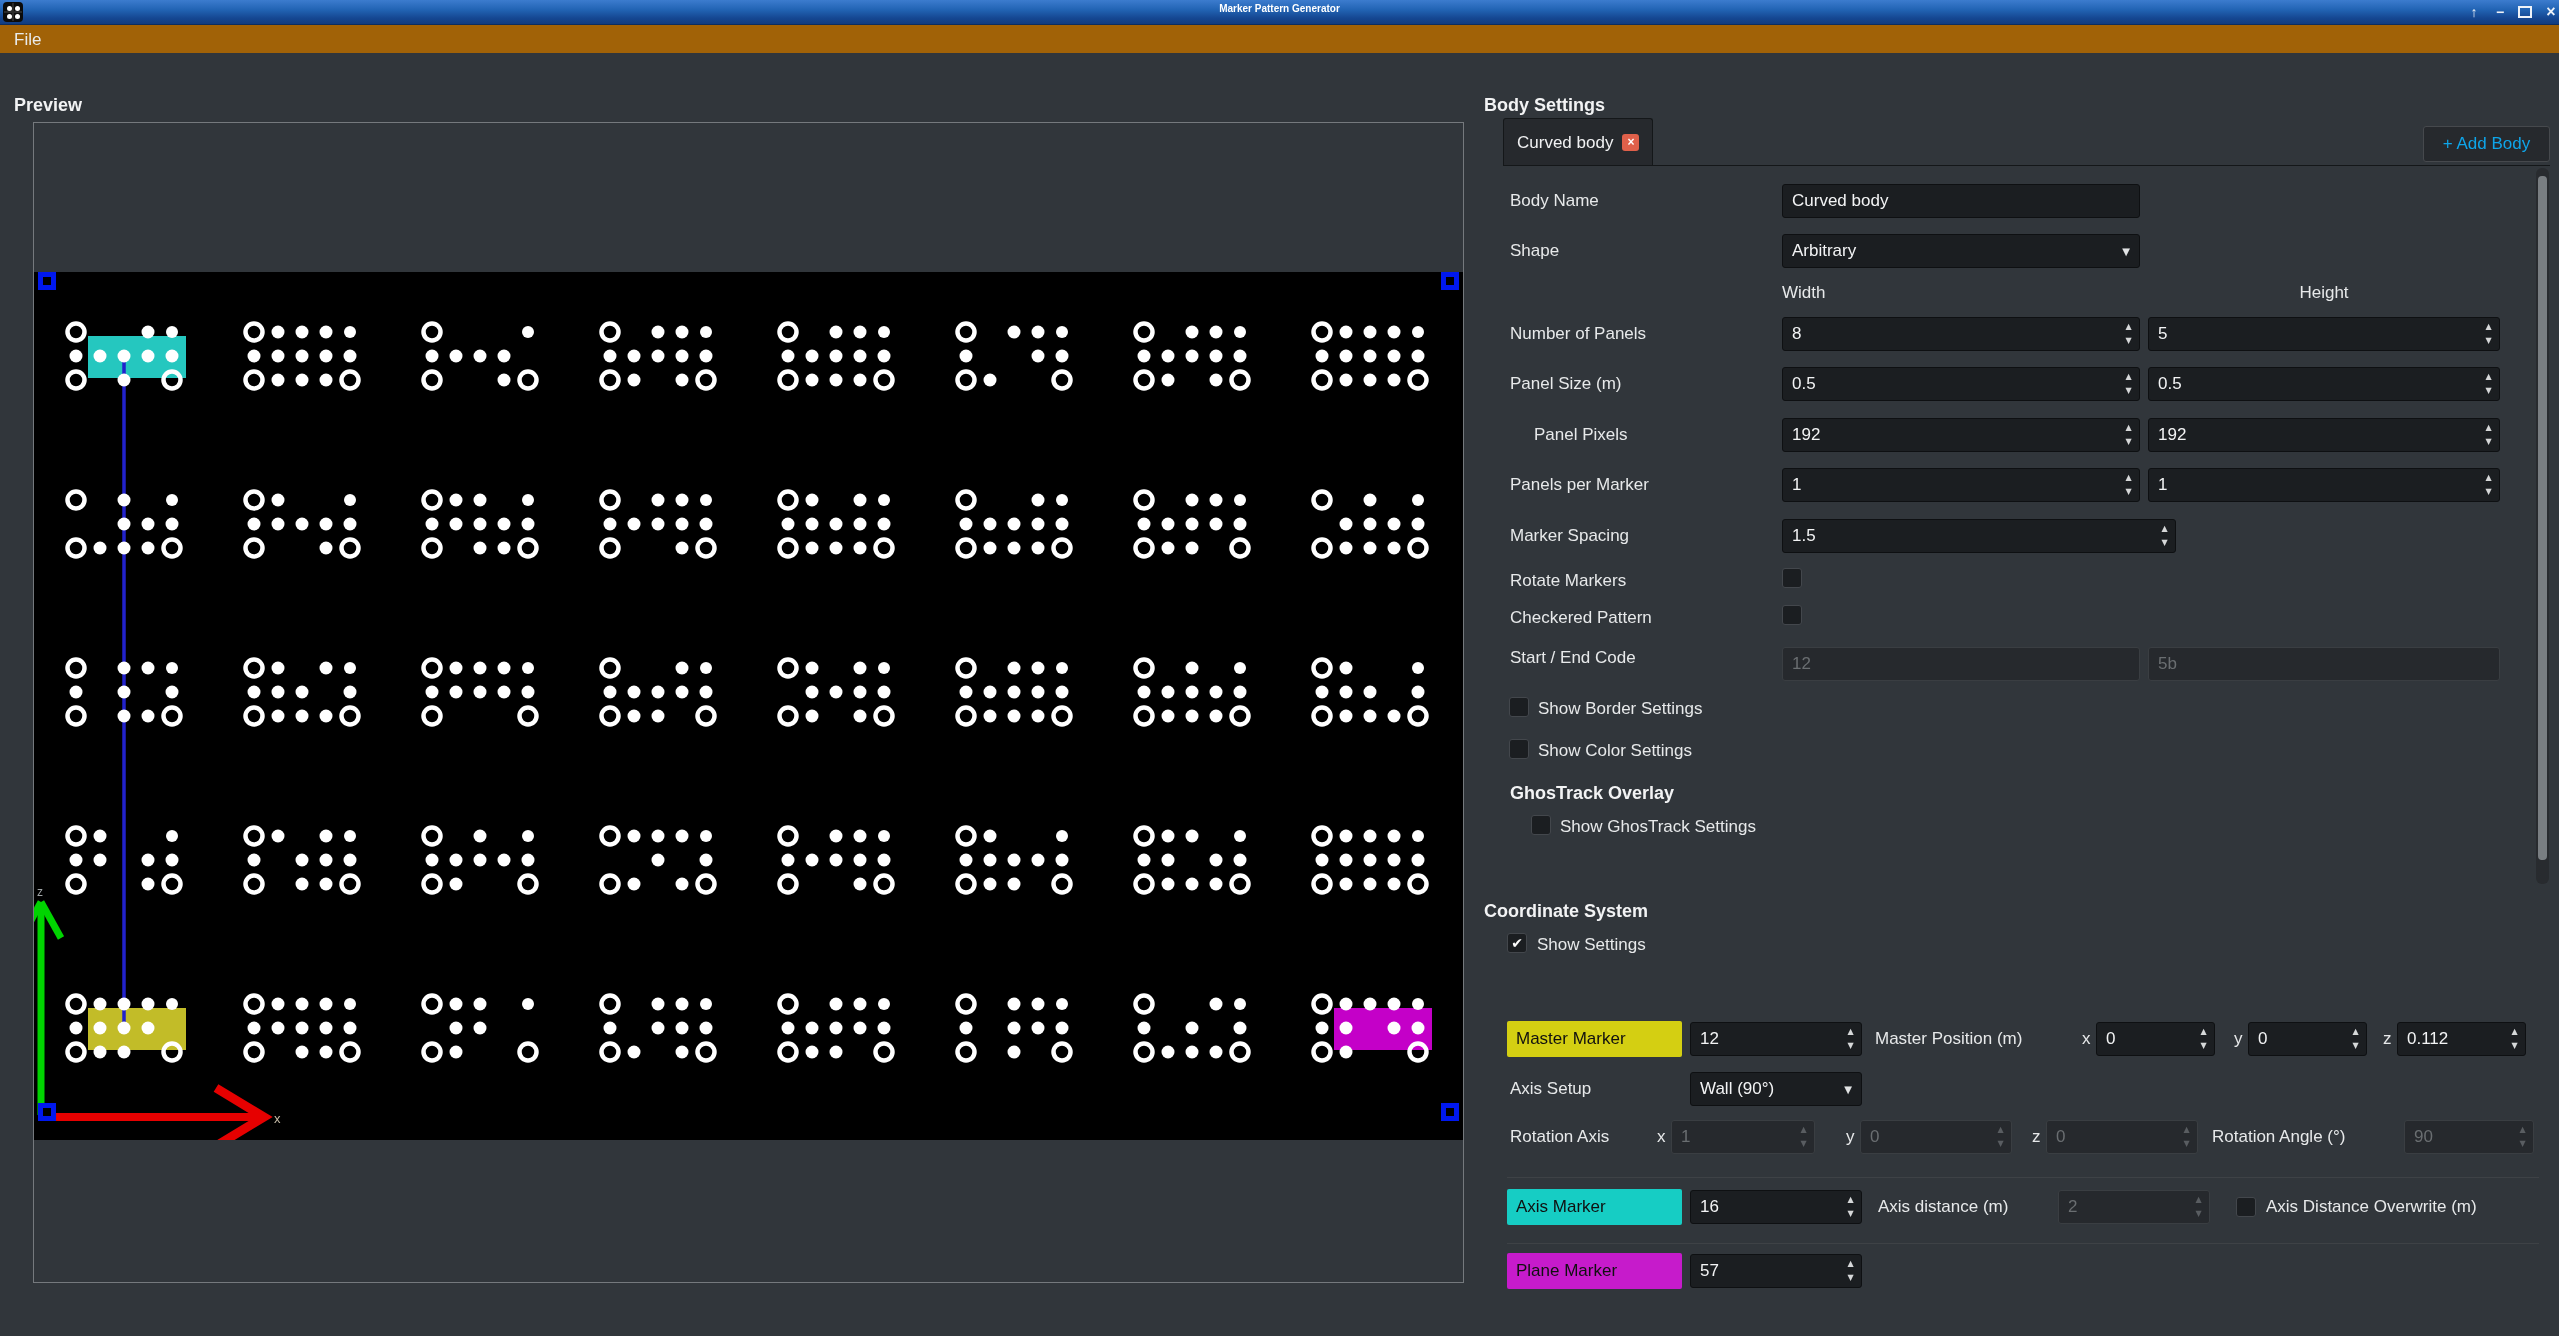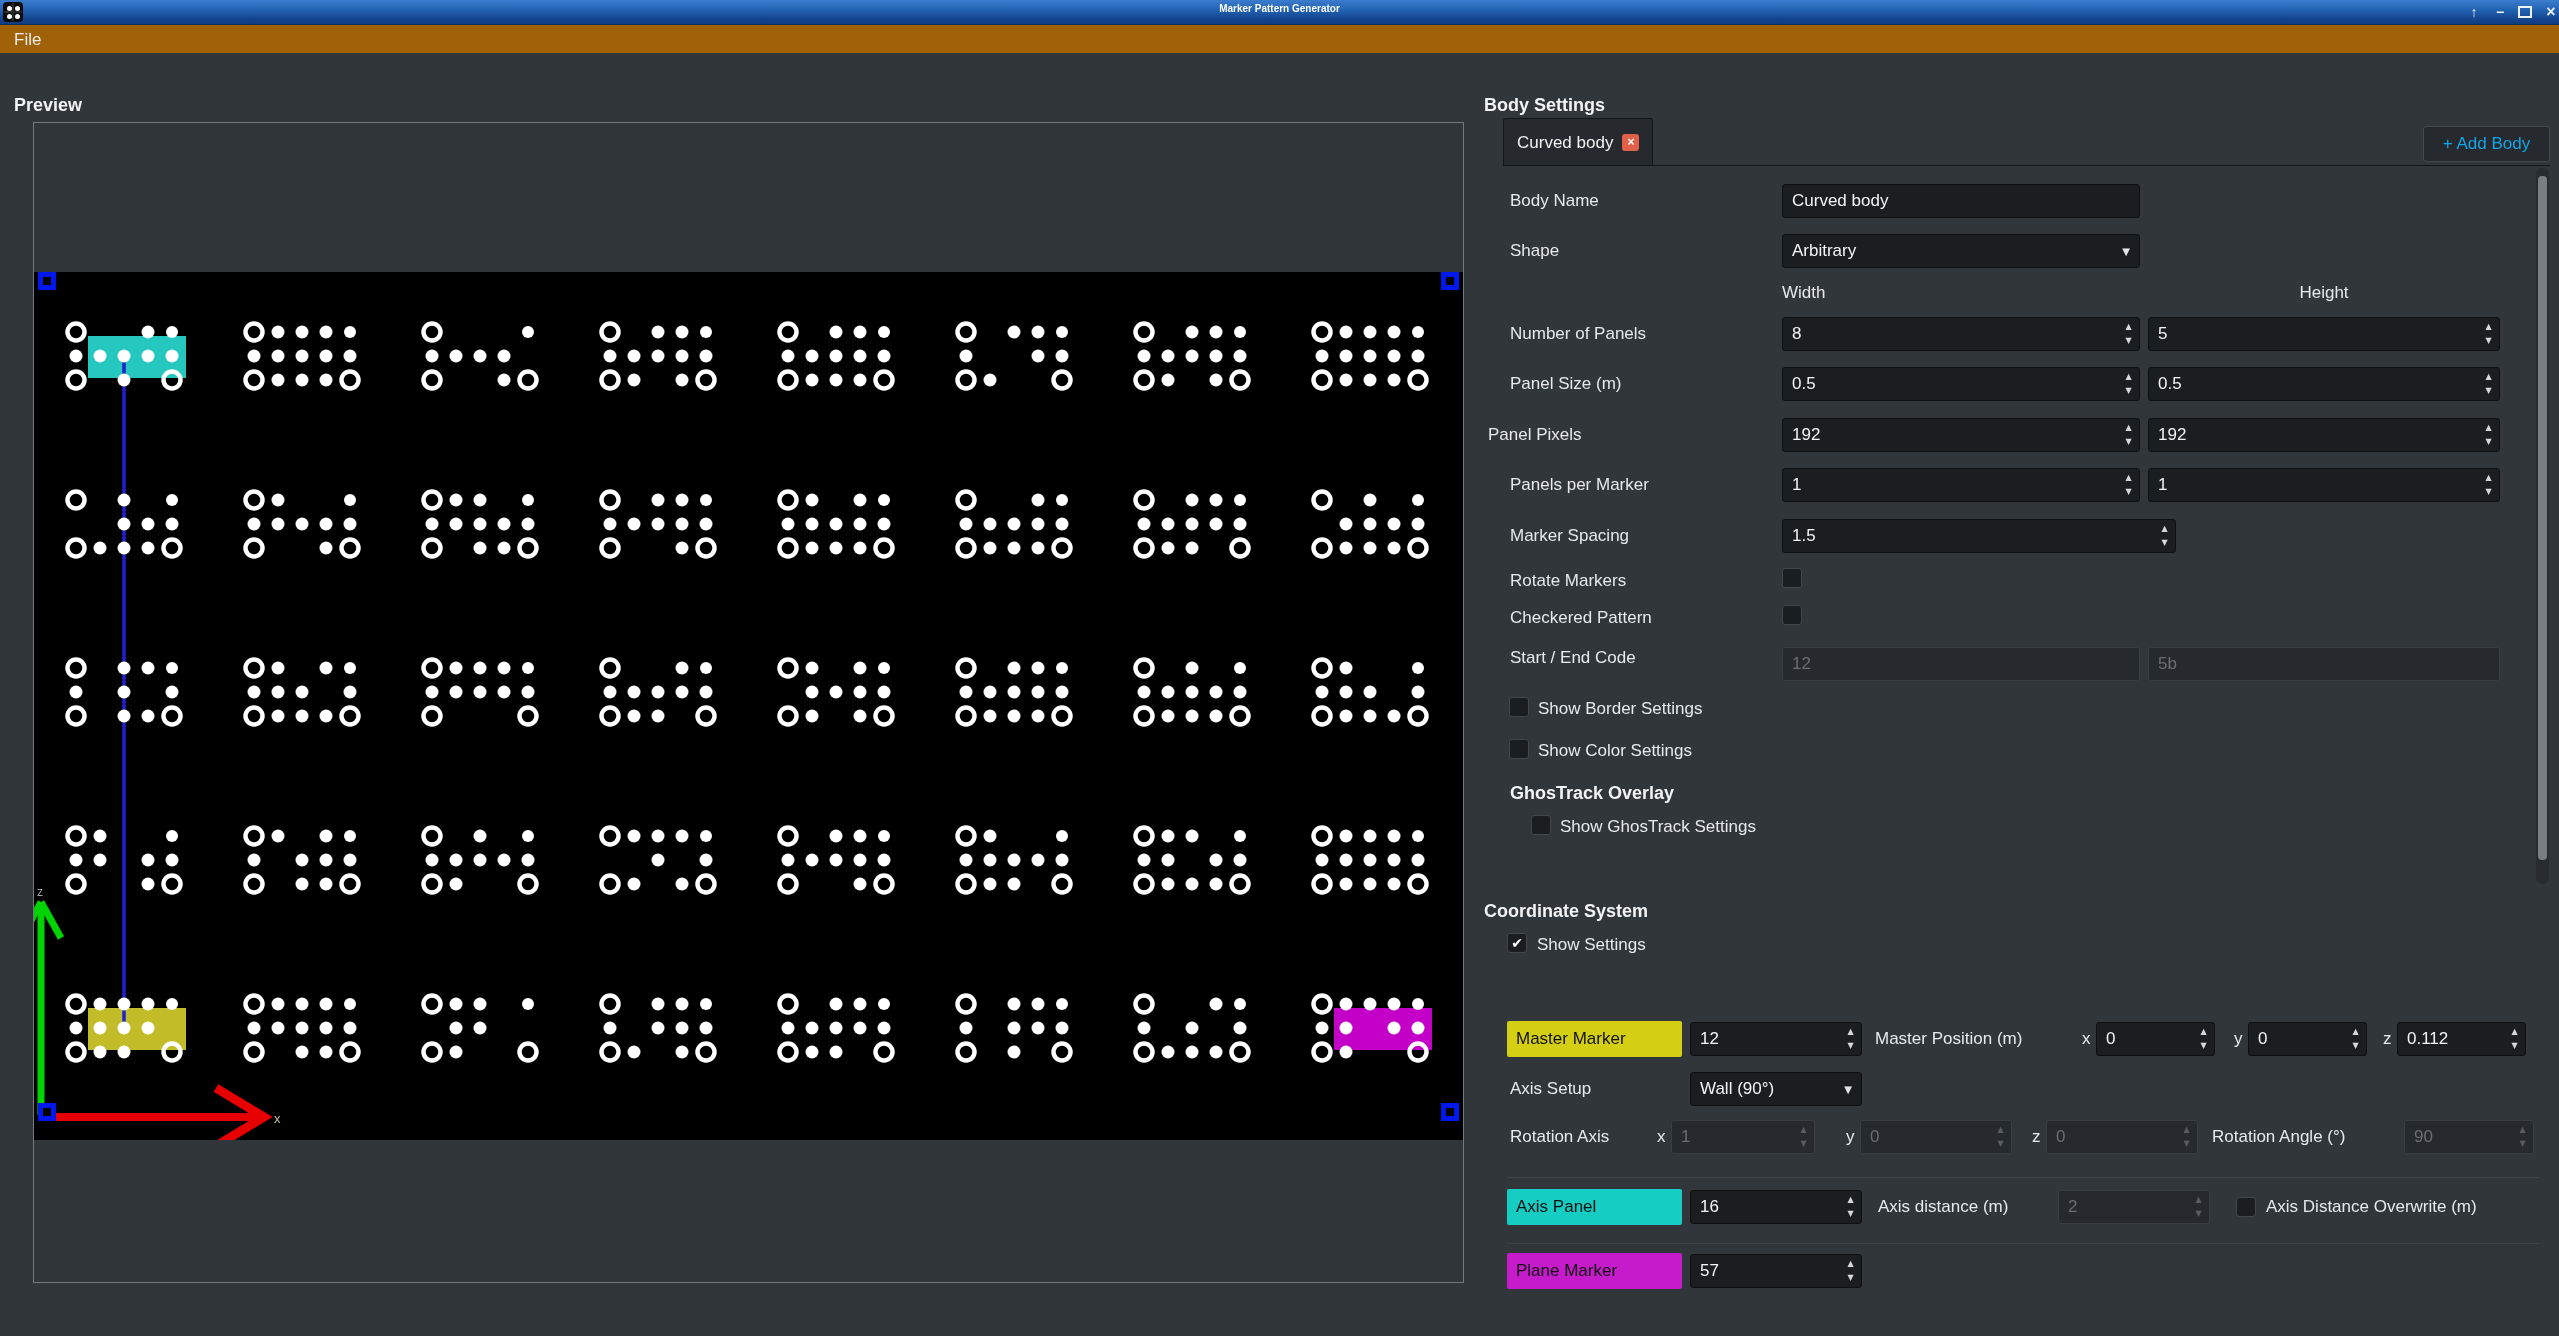--- a/index.html
+++ b/index.html
@@ -738,21 +738,21 @@
       </span>
   </div>
   <div class="field spin" style="left:2148px;top:367px;width:352px;">
     <span class="val">0.5</span>
     <span class="btns">
         <span>▲</span>
         <span>▼</span>
       </span>
   </div>
 
-  <div class="lbl" style="left:1488px;top:425px;">Panel Pixels</div>
+  <div class="lbl" style="left:1534px;top:425px;">Panel Pixels</div>
   <div class="field spin" style="left:1782px;top:418px;width:358px;">
     <span class="val">192</span>
     <span class="btns">
         <span>▲</span>
         <span>▼</span>
       </span>
   </div>
   <div class="field spin" style="left:2148px;top:418px;width:352px;">
     <span class="val">192</span>
     <span class="btns">
@@ -887,21 +887,21 @@
   <div class="field spin dis" style="left:2404px;top:1120px;width:130px;">
     <span class="val">90</span>
     <span class="btns">
         <span>▲</span>
         <span>▼</span>
       </span>
   </div>
 
   <div class="divider" style="top:1177px;"></div>
 
-  <div class="tag" id="axis-tag" style="left: 1507px; top: 1189px; background: rgb(22, 205, 196);">Axis Panel</div>
+  <div class="tag" id="axis-tag" style="left: 1507px; top: 1189px; background: rgb(22, 205, 196);">Axis Marker</div>
   <div class="field spin" style="left:1690px;top:1190px;width:172px;">
     <span class="val">16</span>
     <span class="btns">
         <span>▲</span>
         <span>▼</span>
       </span>
   </div>
   <div class="lbl" style="left:1878px;top:1197px;">Axis distance (m)</div>
   <div class="field spin dis" style="left:2058px;top:1190px;width:152px;">
     <span class="val">2</span>

